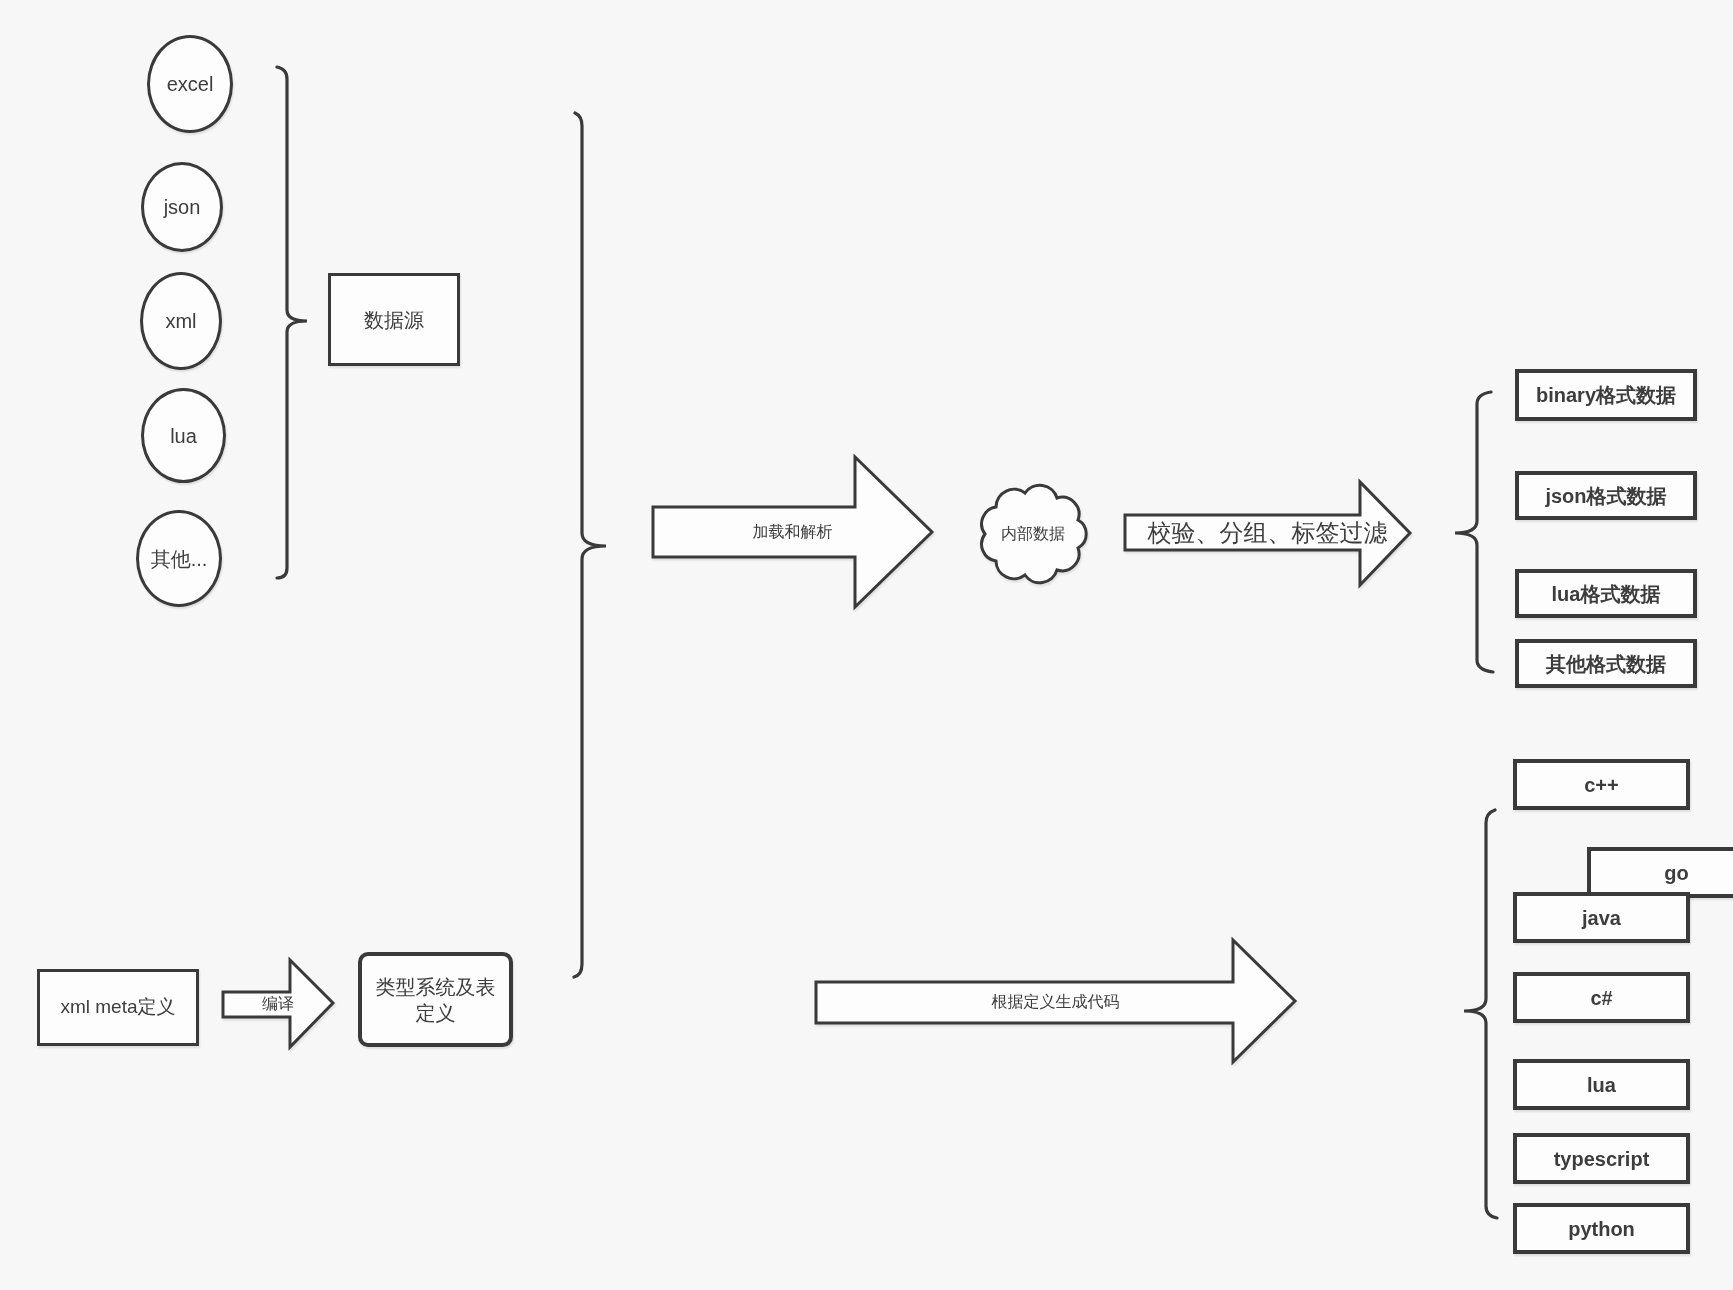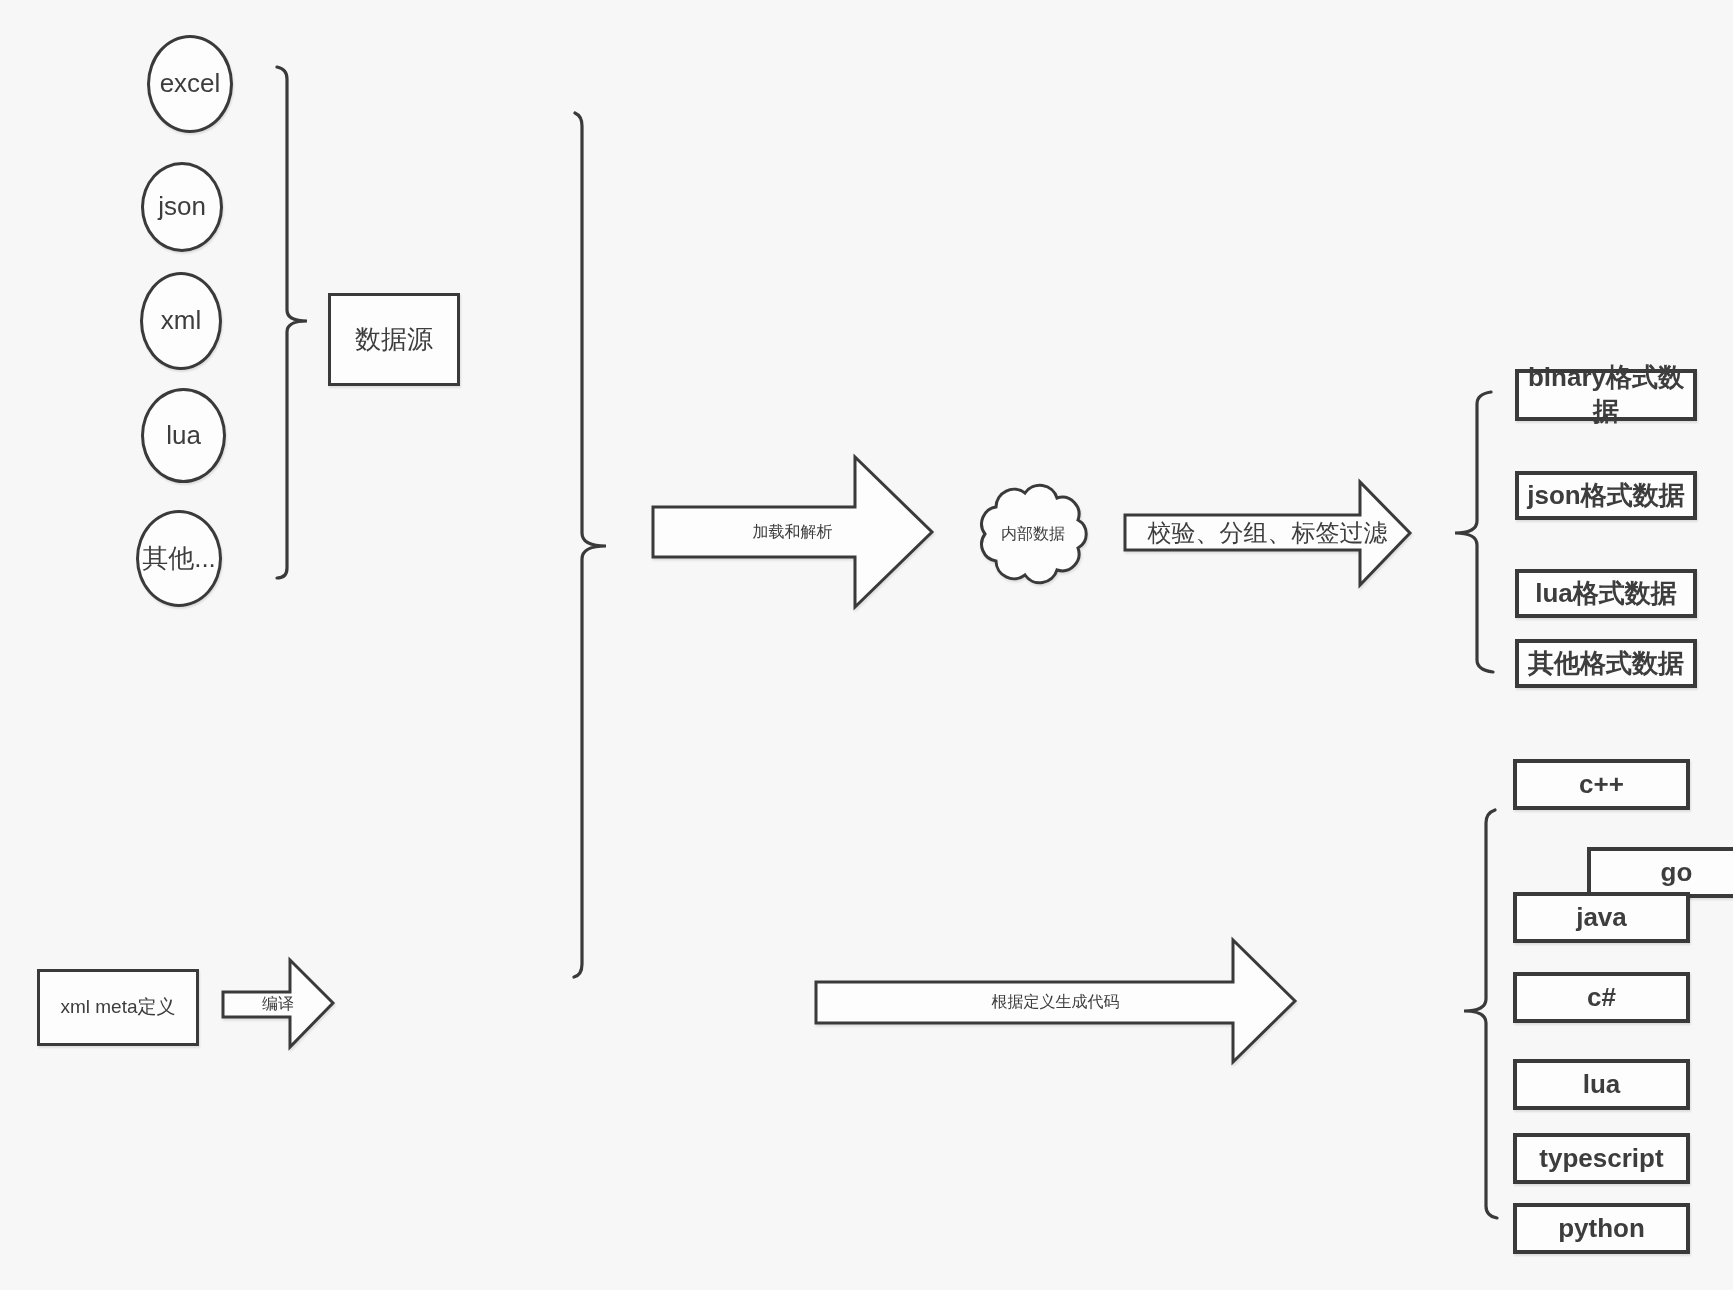--- a/index.html
+++ b/index.html
@@ -13,21 +13,21 @@
   .shapes path { stroke:#3a3a3a; stroke-width:3; fill:none; }
   .shapes path.brace { stroke-linecap:round; stroke-width:3.2; }
   .shapes path.filled {
     fill:#fdfdfd;
     filter:drop-shadow(1px 2px 1px rgba(0,0,0,0.10));
   }
   .box {
     position:absolute; box-sizing:border-box;
     background:#fdfdfd; border:3px solid #3a3a3a;
     display:flex; align-items:center; justify-content:center;
-    text-align:center; font-size:26px; line-height:1.3;
+    text-align:center; font-size:20px; line-height:1.3;
     box-shadow:1px 2px 2px rgba(0,0,0,0.10);
   }
   .box.thick { border-width:4px;font-weight:bold; }
   .ellipse { border-radius:50%; }
   .rounded { border-radius:10px; border-width:4px; }
   .lbl {
     position:absolute; display:flex; align-items:center; justify-content:center;
     text-align:center; font-size:16px; pointer-events:none;
   }
 </style>
@@ -65,21 +65,21 @@
   <div class="box ellipse" style="left:140px;top:272px;width:82px;height:98px;">
     <span>xml</span>
   </div>
   <div class="box ellipse" style="left:141px;top:388px;width:85px;height:95px;">
     <span>lua</span>
   </div>
   <div class="box ellipse" style="left:136px;top:510px;width:86px;height:97px;">
     <span>其他...</span>
   </div>
 
-  <div class="box" style="left:328px;top:273px;width:132px;height:93px;margin-top:20px;">
+  <div class="box" style="left:328px;top:273px;width:132px;height:93px;">
     <span>数据源</span>
   </div>
 
   <div class="lbl" style="left:653px;top:507px;width:279px;height:50px;">加载和解析</div>
   <div class="lbl" style="left:1125px;top:515px;width:285px;height:35px;font-size:24px;">校验、分组、标签过滤</div>
   <div class="lbl" style="left:223px;top:990px;width:110px;height:28px;">编译</div>
   <div class="lbl" style="left:816px;top:982px;width:479px;height:41px;">根据定义生成代码</div>
 
   <div class="lbl" style="left:973px;top:519px;width:120px;height:30px;">内部数据</div>
 
@@ -93,20 +93,23 @@
     <span>lua格式数据</span>
   </div>
   <div class="box thick" style="left:1515px;top:639px;width:182px;height:49px;">
     <span>其他格式数据</span>
   </div>
 
   <div class="box" style="left:37px;top:969px;width:162px;height:77px;font-size:19px;padding:0 4px;">
     <span>xml meta定义</span>
   </div>
 
+  <div class="box rounded" style="left:358px;top:952px;width:155px;height:95px;padding:0 6px;">
+    <span>类型系统及表定义</span>
+  </div>
 
   <div class="box thick" style="left:1513px;top:759px;width:177px;height:51px;">
     <span>c++</span>
   </div>
   <div class="box thick" style="left:1587px;top:823px;width:179px;height:51px;margin-top:24px;">
     <span>go</span>
   </div>
   <div class="box thick" style="left:1513px;top:892px;width:177px;height:51px;">
     <span>java</span>
   </div>

